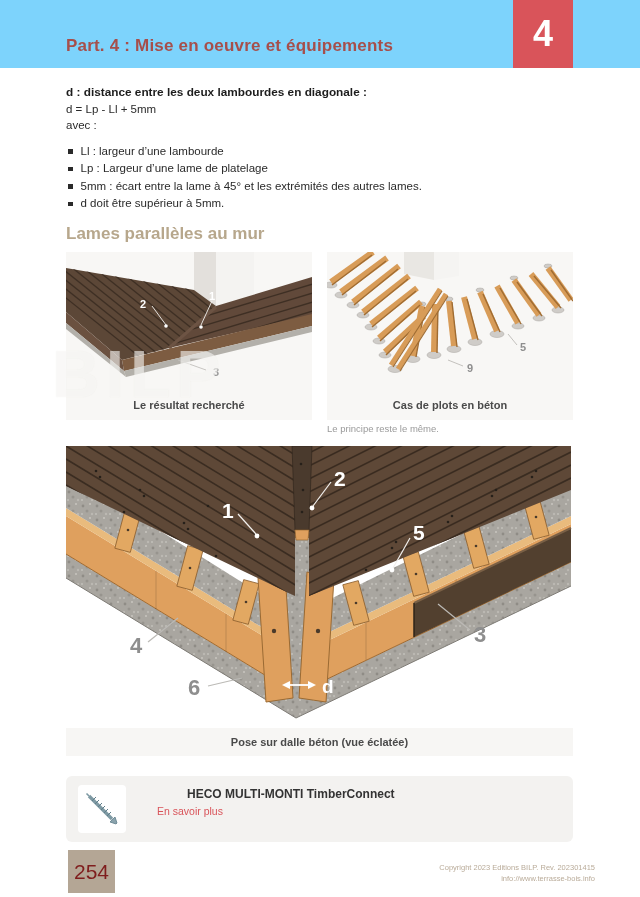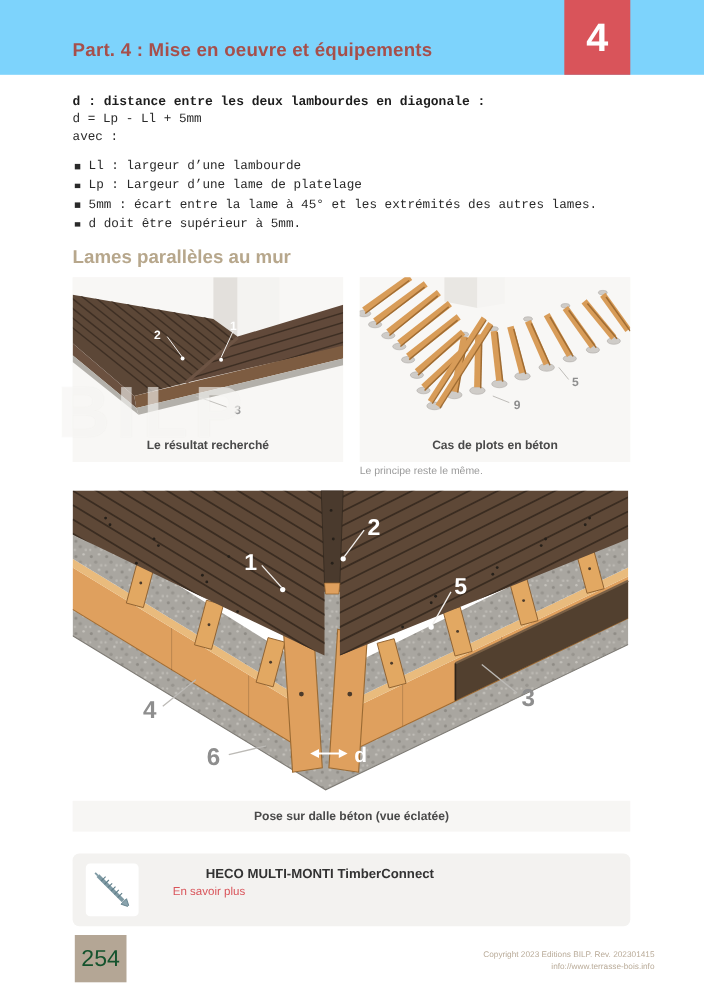--- a/index.html
+++ b/index.html
@@ -9,21 +9,21 @@
 
   
   .band { position:absolute; top:0; left:0; width:640px; height:68px; background:#7dd3fc; }
   .band-title { position:absolute; left:66px; bottom:12px; font-size:17px; font-weight:bold; color:#a64f4b; letter-spacing:.2px; }
   .chapter-box { position:absolute; top:0; left:513px; width:60px; height:68px; background:#d9545a;
     display:flex; align-items:center; justify-content:center; }
   .chapter-box span { color:#fff; font-size:36px; font-weight:bold; }
 
   
   .content { position:absolute; top:68px; left:66px; width:507px; }
-  .intro { margin-top:16px; font-size:11.5px; color:#2a2a2a; line-height:16.5px;font-family:Liberation Mono, monospace; }
+  .intro { margin-top:16px; font-size:11.5px; color:#2a2a2a; line-height:16.5px; }
   .intro .lead { font-weight:bold; color:#1d1d1d; font-size:11.8px; }
   .bullets { margin-top:9px; }
   .bullet-row { display:flex; align-items:flex-start; line-height:17.5px; }
   .bullet-row .sq { width:4.5px; height:4.5px; background:#2a2a2a; margin:6.5px 8px 0 2px; flex:0 0 auto; }
   .section-title { margin-top:11px; font-size:17px; font-weight:bold; color:#b7a78c; }
 
   
   .figrow { margin-top:8px; display:flex; gap:15px; }
   .figcard { width:246px; background:#f8f7f5; }
   .figcard svg { display:block; }
@@ -38,21 +38,21 @@
   .product { margin-top:20px; width:507px; background:#f3f2f0; border-radius:6px; padding:9px 12px; display:flex; gap:16px; }
   .thumb { width:48px; height:48px; background:#fff; border-radius:4px; flex:0 0 auto;
     display:flex; align-items:center; justify-content:center; }
   .ptext { padding-top:2px; }
   .ptitle { font-size:12px; font-weight:bold; color:#333;margin-left:45px; }
   .pdesc { margin-top:6px; font-size:10.5px; color:#555; }
   .plink { margin-top:3px; font-size:10.5px; color:#d9545a; cursor:pointer; display:inline-block;padding-left:15px; }
 
   
   .pagenum { position:absolute; left:68px; top:850px; width:47px; height:43px; background:#b4a695;
-    display:flex; align-items:center; justify-content:center; color:#14532d; font-size:21px; }
+    display:flex; align-items:center; justify-content:center; color:#7f1d1d; font-size:21px; }
   .copyright { position:absolute; right:45px; top:862px; text-align:right; font-size:7.5px;
     color:#b9ab99; line-height:11px; }
 
   
   .watermark { position:absolute; left:52px; top:342px; width:560px; pointer-events:none; z-index:5;
     color:rgba(255,255,255,0.5); font-weight:bold; text-shadow:0 0 1px rgba(205,198,188,0.25); }
   .wm1 { font-size:86px; letter-spacing:2px; }
   .wm2 { font-size:66px; letter-spacing:6px; margin-top:-6px; }
 </style>
 </head>

